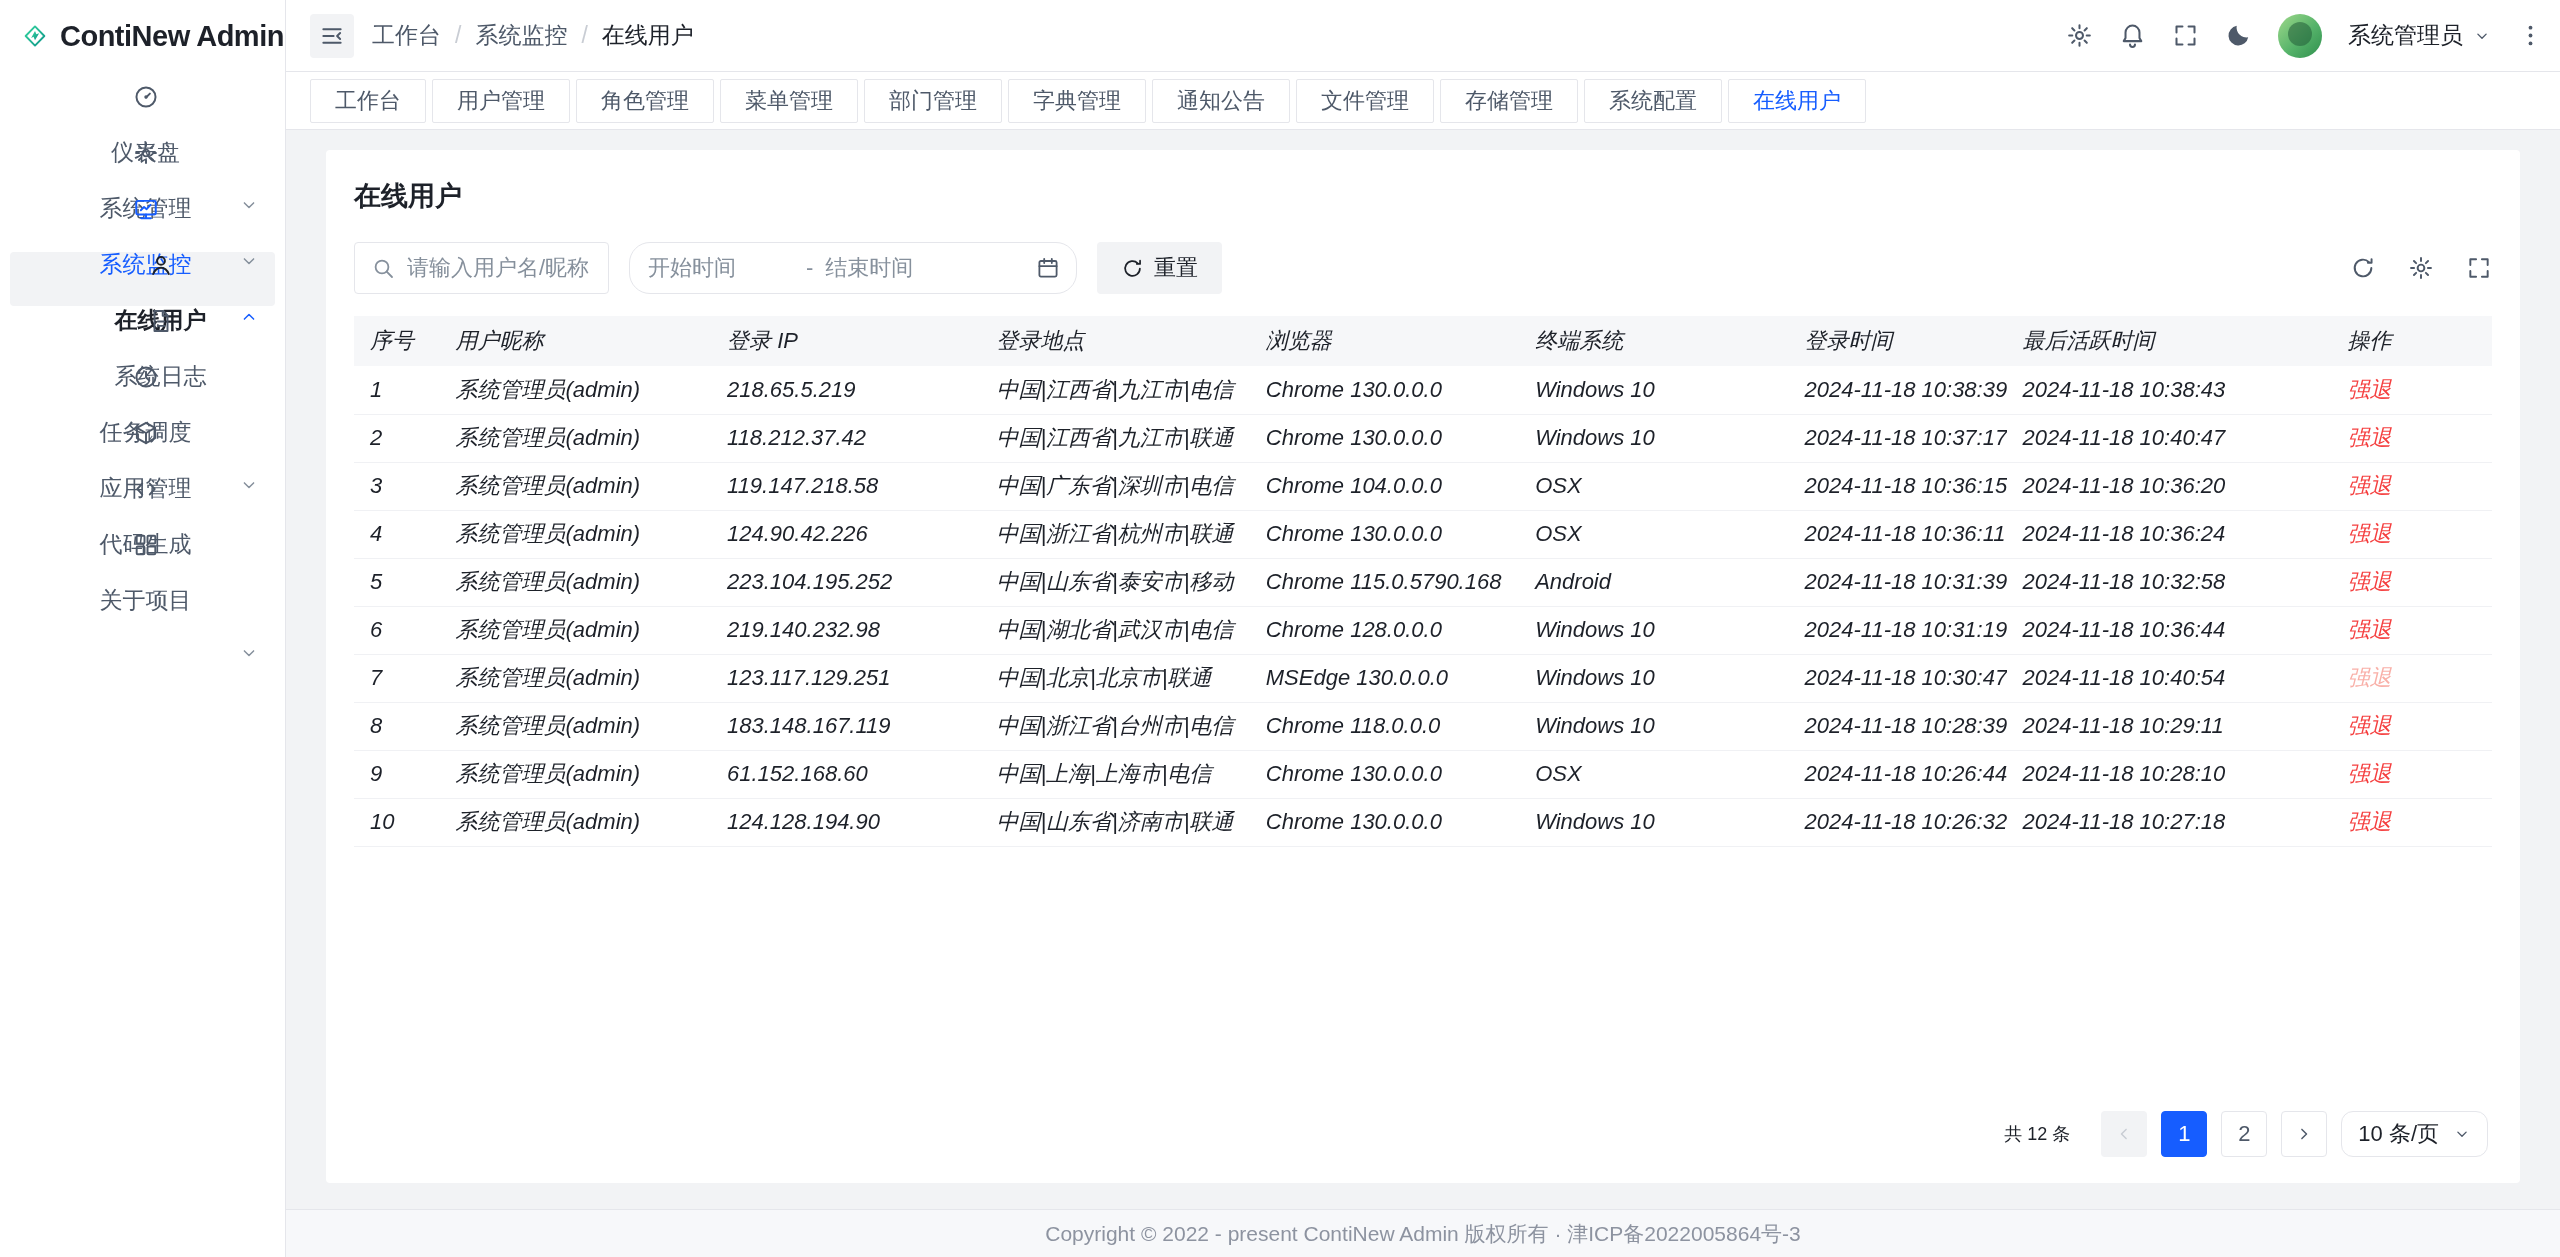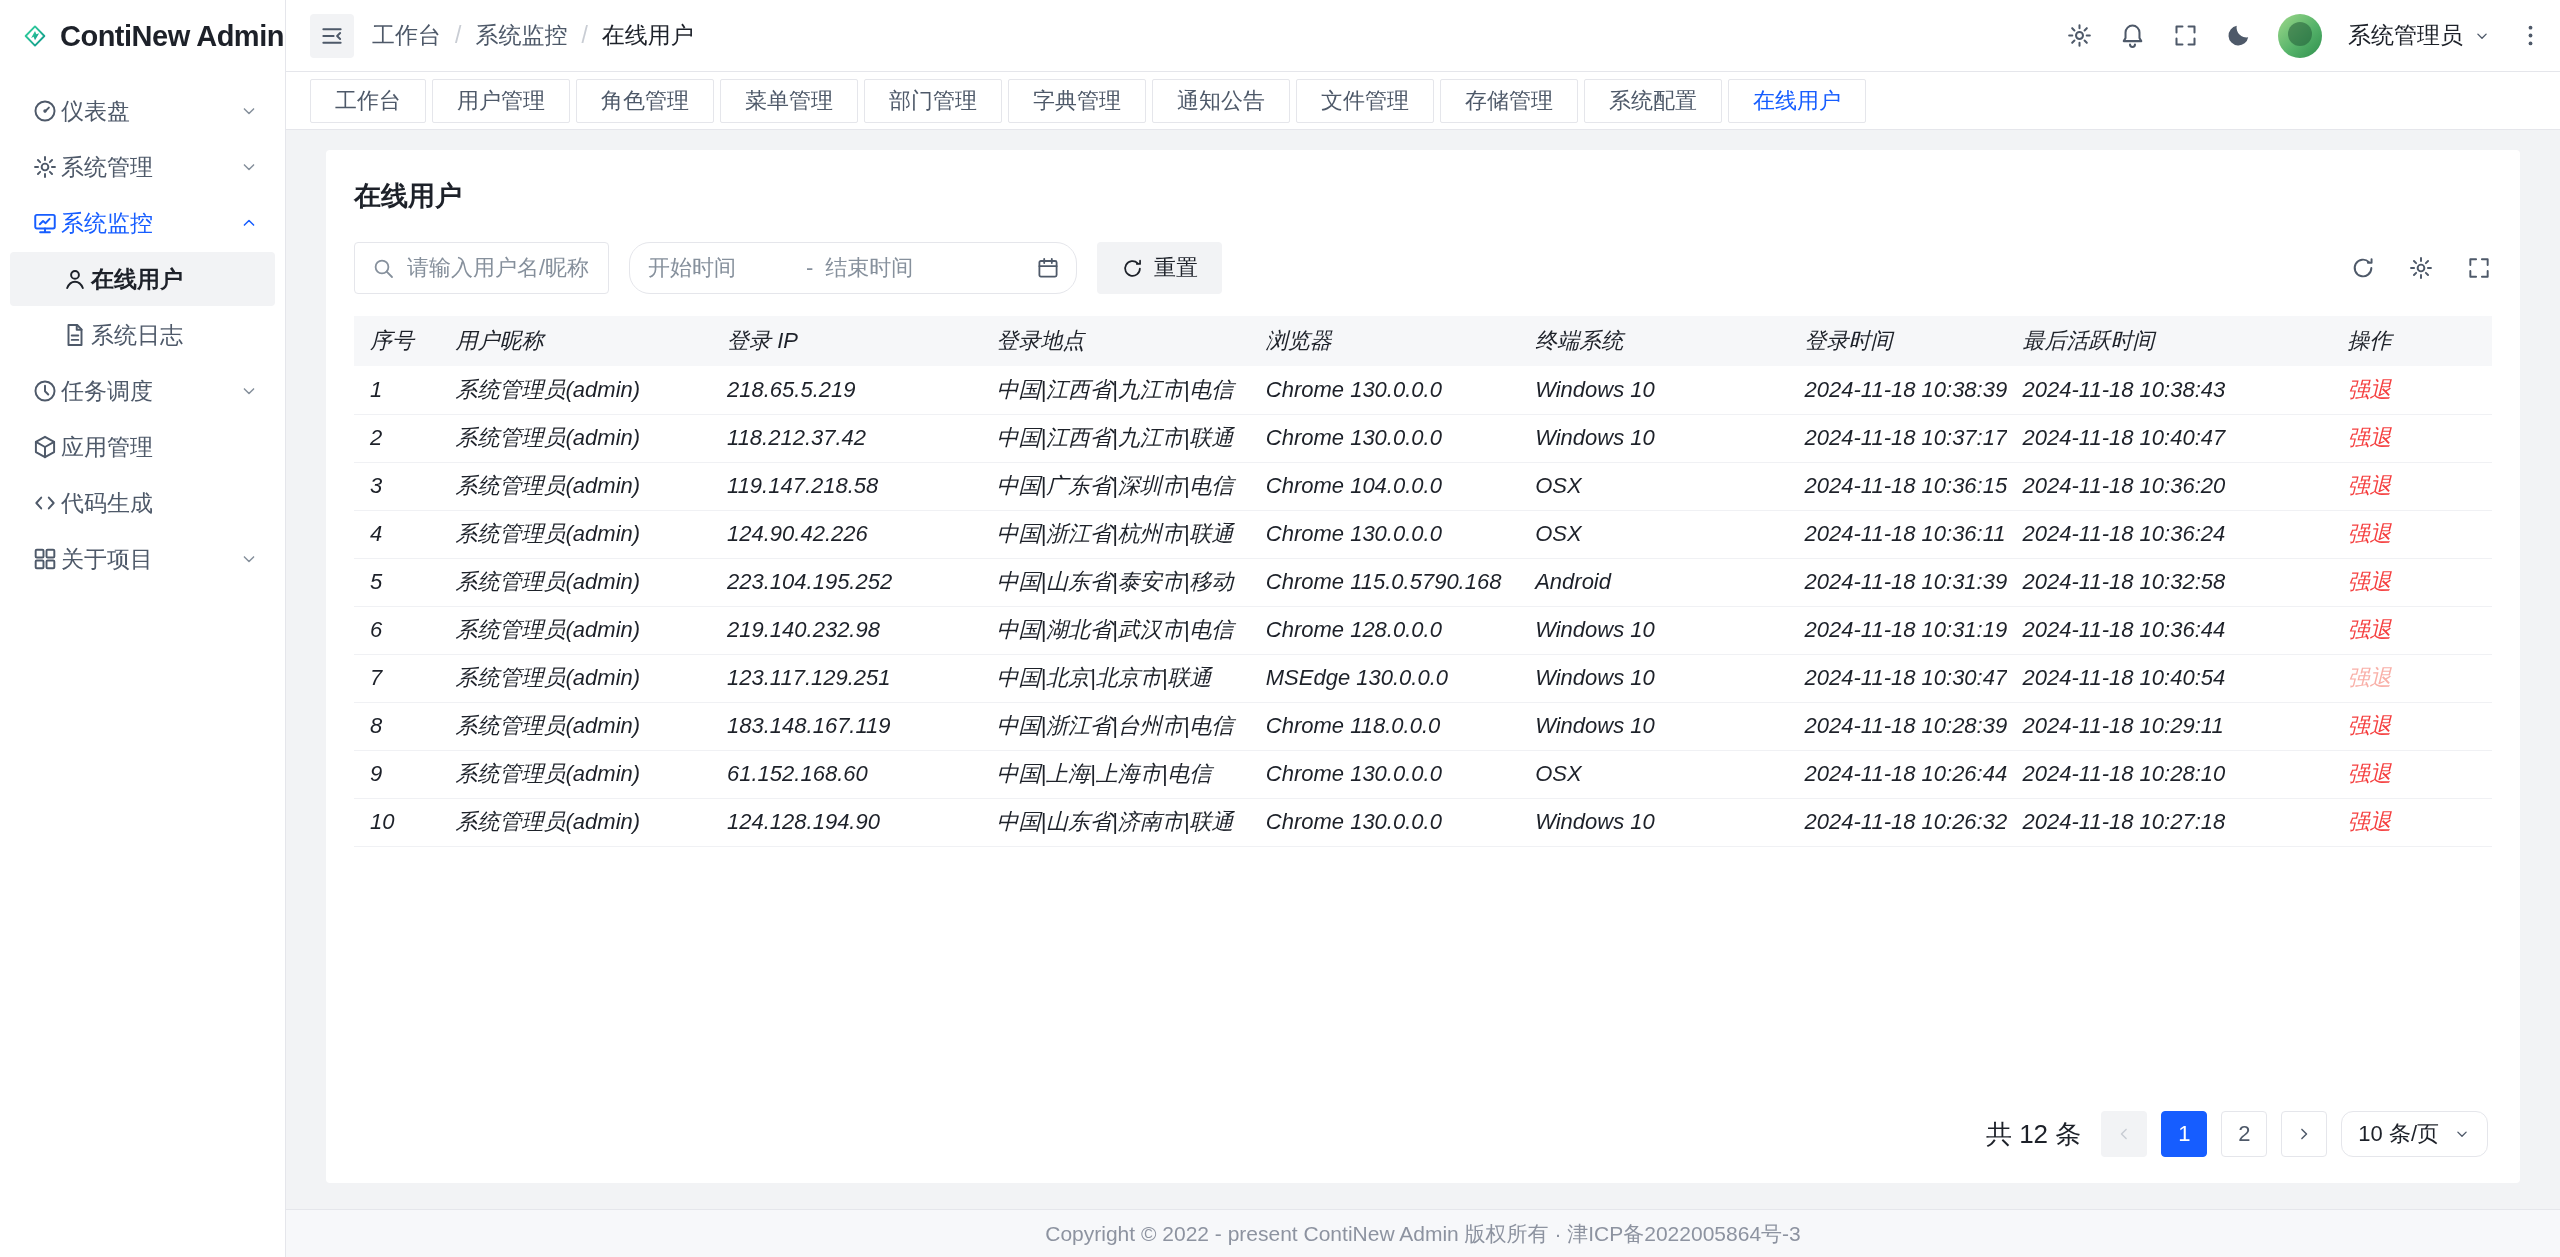--- a/index.html
+++ b/index.html
@@ -6,21 +6,21 @@
   html,body { margin:0; padding:0; width:2560px; height:1257px; overflow:hidden; }
   body { font-family:"Liberation Sans","DejaVu Sans",sans-serif; color:#1d2129; font-size:22px; }
   .app { display:flex; width:100%; height:100%; background:#f2f3f5; }
 
   
   .sidebar { width:286px; min-width:286px; background:#fff; border-right:1px solid #e5e6eb; display:flex; flex-direction:column; }
   .logo { height:72px; min-height:72px; display:flex; align-items:center; gap:14px; padding:0 24px; cursor:pointer; }
   .logo-mark svg { width:40px; height:40px; display:block; }
   .logo-title { font-size:29px; font-weight:700; letter-spacing:-0.5px; white-space:nowrap; }
   .menu { padding:10px 0; flex:1; overflow:hidden; }
-  .menu-item { height:54px; margin:2px 10px; border-radius:4px; display:flex; align-items:center; gap:3px; padding:0 16px 0 22px; font-size:23px; color:#4e5969; cursor:pointer; white-space:nowrap; }
+  .menu-item { height:54px; margin:2px 10px; border-radius:4px; display:flex; align-items:center; gap:27px; padding:0 16px 0 22px; font-size:23px; color:#4e5969; cursor:pointer; white-space:nowrap;flex-direction:column; }
   .icon { display:inline-flex; line-height:0; }
   .icon svg { width:1em; height:1em; }
   .menu-item .icon { font-size:26px; }
   .menu-item .chev { margin-left:auto; font-size:20px; color:#86909c; }
   .menu-item.active { color:#165dff; }
   .menu-item.active .chev { color:#165dff; }
   .menu-item.child { padding-left:52px; }
   .menu-item.child.selected { background:#f2f3f5; color:#1d2129; font-weight:600; }
 
   
@@ -66,21 +66,21 @@
   .tool-btn { background:none; border:none; padding:0; color:#4e5969; font-size:26px; display:flex; cursor:pointer; }
 
   .table-wrap { flex:1; min-height:0; overflow:hidden;font-style:italic; }
   table { width:100%; border-collapse:collapse; table-layout:fixed; }
   th { background:#f6f7f9; height:50px; font-size:22px; font-weight:500; color:#1d2129; text-align:left; padding:0 16px; white-space:nowrap; overflow:hidden; }
   td { height:48px; font-size:22px; color:#1d2129; padding:0 16px; border-bottom:1px solid #f0f1f4; white-space:nowrap; overflow:hidden; }
   .force-logout { color:#f53f3f; cursor:pointer; }
   .force-logout.disabled { color:#f9b0a8; cursor:not-allowed; }
 
   .pagination { display:flex; align-items:center; justify-content:flex-end; gap:14px; padding:22px 4px 6px; }
-  .pg-total { font-size:26px; margin-right:6px; white-space:nowrap; }
+  .pg-total { font-size:18px; margin-right:17px; white-space:nowrap; }
   .pg-pages { display:flex; gap:14px; }
   .pg-btn { min-width:46px; height:46px; border-radius:4px; border:1px solid #e5e6eb; background:#fff; color:#4e5969; font-size:22px; font-family:inherit; display:flex; align-items:center; justify-content:center; cursor:pointer; padding:0; }
   .pg-btn .icon { font-size:20px; }
   .pg-btn.disabled { background:#f2f3f5; border-color:transparent; color:#c9cdd4; cursor:not-allowed; }
   .pg-page.active { background:#165dff; border-color:#165dff; color:#fff; }
   .page-size { height:46px; border:1px solid #e5e6eb; border-radius:12px; background:#fff; display:flex; align-items:center; gap:14px; padding:0 16px; font-size:22px; color:#1d2129; cursor:pointer; white-space:nowrap; }
   .page-size .icon { font-size:18px; color:#4e5969; }
 
   .footer { height:48px; min-height:48px; background:#f7f8fa; border-top:1px solid #e5e6eb; display:flex; align-items:center; justify-content:center; font-size:21px; color:#8d93a0; }
 </style>

